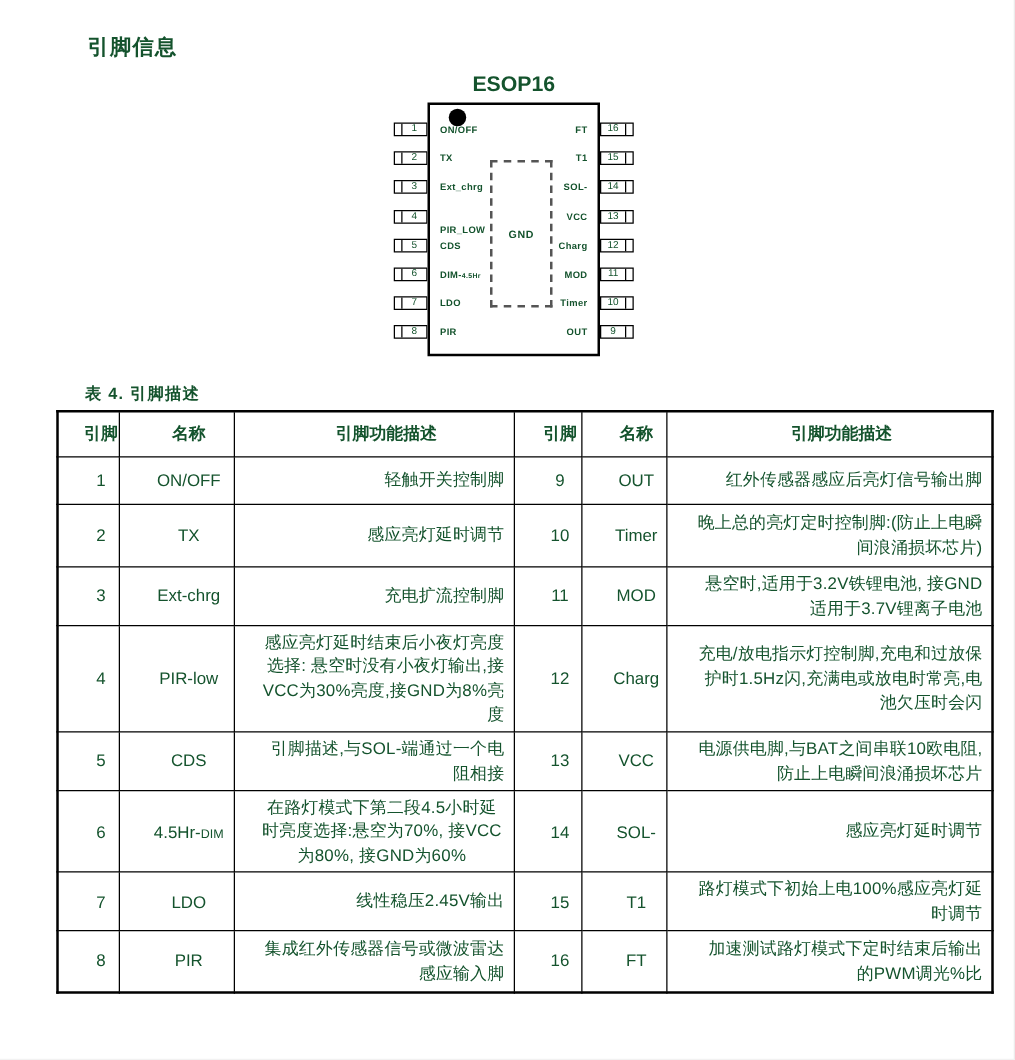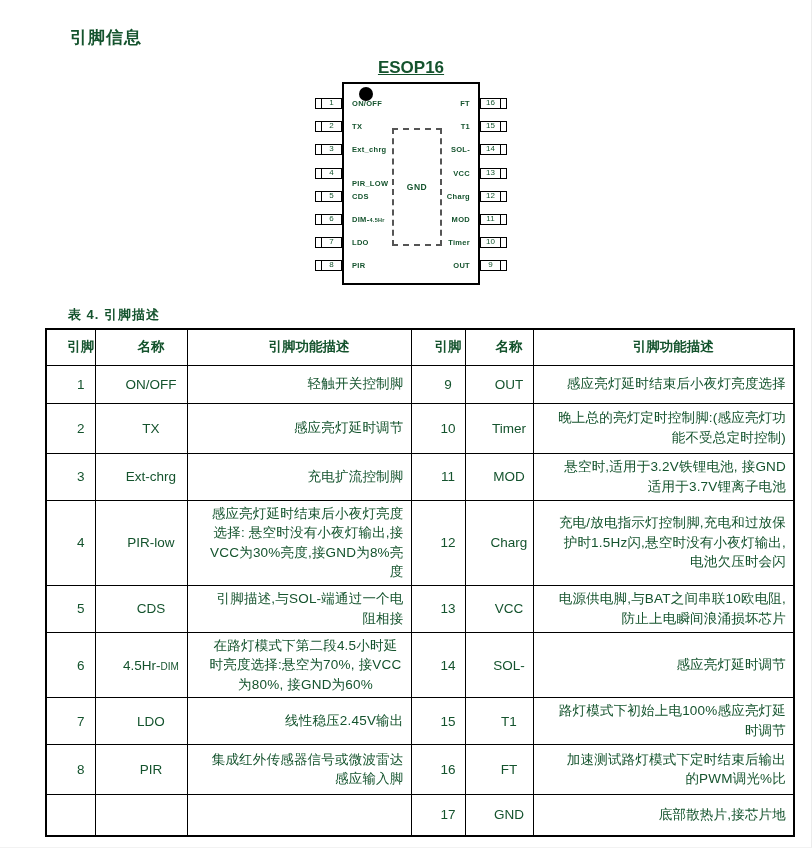--- a/index.html
+++ b/index.html
@@ -7,21 +7,21 @@
   .page {
     position:relative; width:812px; height:848px; background:#fff;
     font-family:"Liberation Sans", sans-serif; color:#14532d;
     border-right:1px solid #ececec; border-bottom:1px solid #f2f2f2;
     overflow:hidden;
   }
   .doc-title { position:absolute; left:70px; top:26px; font-size:17px; font-weight:bold; letter-spacing:1px; }
 
   
   .chip { position:absolute; left:315px; top:58px; width:200px; height:240px; }
-  .chip-title { position:absolute; left:27px; top:0; width:138px; text-align:center; font-size:17px; font-weight:bold;text-decoration:underline; }
+  .chip-title { position:absolute; left:27px; top:0; width:138px; text-align:center; font-size:17px; font-weight:bold; }
   .chip-body { position:absolute; left:27px; top:24px; width:138px; height:203px; border:2px solid #000; background:#fff; }
   .pin1-dot { position:absolute; left:44px; top:29px; width:14px; height:14px; border-radius:50%; background:#000; }
   .gnd-box { position:absolute; left:77px; top:70px; width:50px; height:118px; border:2px dashed #555;
              display:flex; align-items:center; justify-content:center; }
   .gnd-label { font-size:8.5px; font-weight:bold; letter-spacing:0.5px; }
   .pin { position:absolute; width:27px; height:11px; border:1.5px solid #000; display:flex; background:#fff; }
   .pin-left  { left:0; }
   .pin-right { left:165px; }
   .pin-stub-l { width:6px; border-right:1.5px solid #000; }
   .pin-stub-r { width:6px; border-left:1.5px solid #000; }
@@ -161,45 +161,45 @@
       <th class="hdr">引脚</th>
       <th class="hdr">名称</th>
       <th class="hdr">引脚功能描述</th>
     </tr>
     <tr style="height:38px">
       <td class="c-pin">1</td>
       <td class="c-name">ON/OFF</td>
       <td class="c-desc">轻触开关控制脚</td>
       <td class="c-pin">9</td>
       <td class="c-name">OUT</td>
-      <td class="c-desc">感应亮灯延时结束后小夜灯亮度选择</td>
+      <td class="c-desc">红外传感器感应后亮灯信号输出脚</td>
     </tr>
     <tr style="height:50px">
       <td class="c-pin">2</td>
       <td class="c-name">TX</td>
       <td class="c-desc">感应亮灯延时调节</td>
       <td class="c-pin">10</td>
       <td class="c-name">Timer</td>
-      <td class="c-desc">晚上总的亮灯定时控制脚:(感应亮灯功能不受总定时控制)</td>
+      <td class="c-desc">晚上总的亮灯定时控制脚:(防止上电瞬间浪涌损坏芯片)</td>
     </tr>
     <tr style="height:47px">
       <td class="c-pin">3</td>
       <td class="c-name">Ext-chrg</td>
       <td class="c-desc">充电扩流控制脚</td>
       <td class="c-pin">11</td>
       <td class="c-name">MOD</td>
       <td class="c-desc">悬空时,适用于3.2V铁锂电池, 接GND适用于3.7V锂离子电池</td>
     </tr>
     <tr style="height:80px">
       <td class="c-pin">4</td>
       <td class="c-name">PIR-low</td>
       <td class="c-desc">感应亮灯延时结束后小夜灯亮度选择: 悬空时没有小夜灯输出,接VCC为30%亮度,接GND为8%亮度</td>
       <td class="c-pin">12</td>
       <td class="c-name">Charg</td>
-      <td class="c-desc">充电/放电指示灯控制脚,充电和过放保护时1.5Hz闪,悬空时没有小夜灯输出,电池欠压时会闪</td>
+      <td class="c-desc">充电/放电指示灯控制脚,充电和过放保护时1.5Hz闪,充满电或放电时常亮,电池欠压时会闪</td>
     </tr>
     <tr style="height:47px">
       <td class="c-pin">5</td>
       <td class="c-name">CDS</td>
       <td class="c-desc">引脚描述,与SOL-端通过一个电阻相接</td>
       <td class="c-pin">13</td>
       <td class="c-name">VCC</td>
       <td class="c-desc">电源供电脚,与BAT之间串联10欧电阻,防止上电瞬间浪涌损坏芯片</td>
     </tr>
     <tr style="height:60px">
@@ -219,24 +219,16 @@
       <td class="c-desc">路灯模式下初始上电100%感应亮灯延时调节</td>
     </tr>
     <tr style="height:50px">
       <td class="c-pin">8</td>
       <td class="c-name">PIR</td>
       <td class="c-desc">集成红外传感器信号或微波雷达感应输入脚</td>
       <td class="c-pin">16</td>
       <td class="c-name">FT</td>
       <td class="c-desc">加速测试路灯模式下定时结束后输出的PWM调光%比</td>
     </tr>
-    <tr style="height:42px">
-      <td class="c-pin"></td>
-      <td class="c-name"></td>
-      <td class="c-desc"></td>
-      <td class="c-pin">17</td>
-      <td class="c-name">GND</td>
-      <td class="c-desc">底部散热片,接芯片地</td>
-    </tr>
   </tbody>
     </table>
 
 </div>
 
 </body></html>

